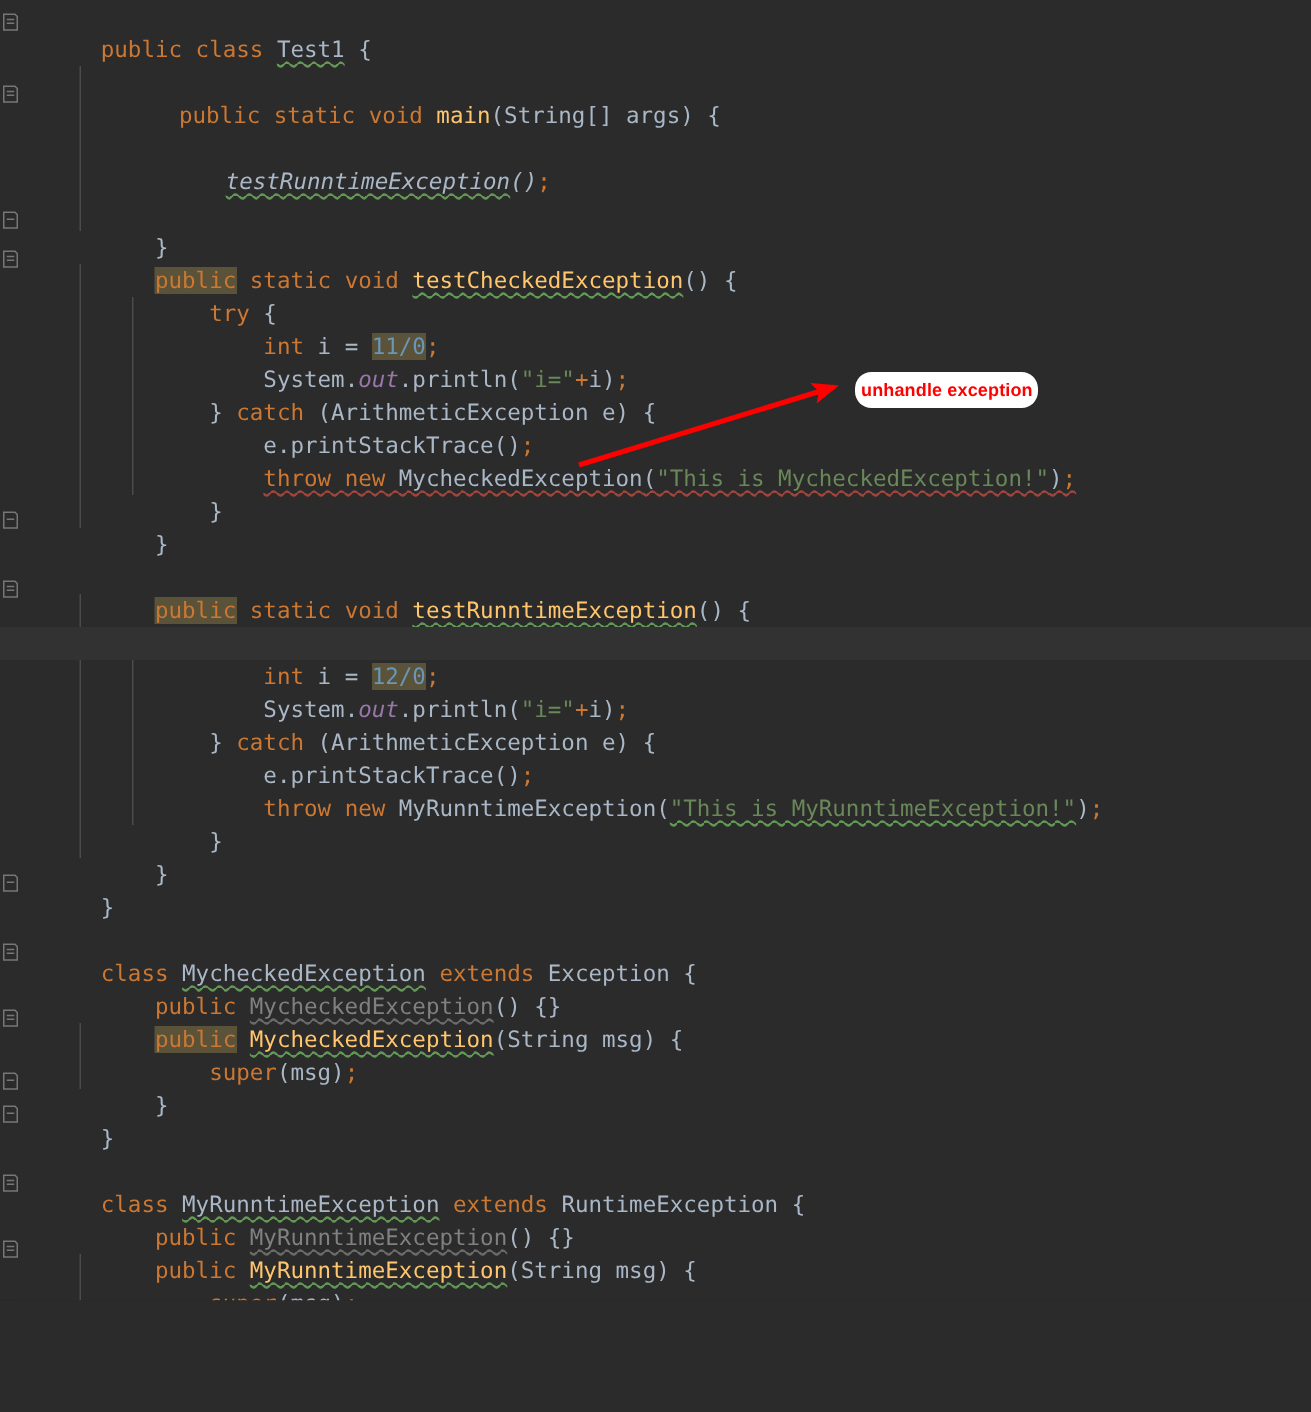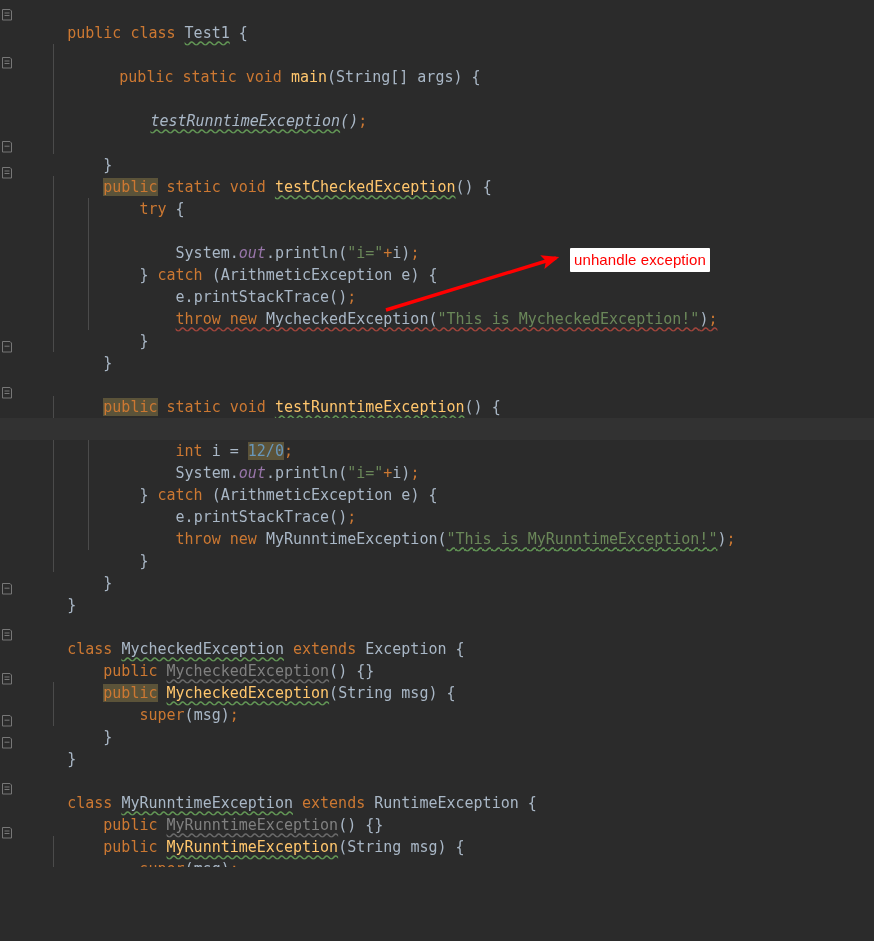--- a/index.html
+++ b/index.html
@@ -93,26 +93,26 @@
     left: 0; top: 0;
     width: 874px;
     height: 941px;
     pointer-events: none;
   }
   #annot-label {
     position: absolute;
     left: 570px;
     top: 248px;
     font-family: "Liberation Sans", sans-serif;
-    font-size: 15px;
-    font-weight: normal;
+    font-size: 12px;
+    font-weight: bold;
     color: #ff0000;
     background: #ffffff;
     padding: 1px 4px;
-    border-radius: 1px;
+    border-radius: 11px;
     letter-spacing: 0.1px;
     text-shadow:
        1px  0 #ffffff, -1px  0 #ffffff,
        0  1px #ffffff,  0 -1px #ffffff,
        1px  1px #ffffff, -1px  1px #ffffff,
        1px -1px #ffffff, -1px -1px #ffffff,
        2px  0 #ffffff, -2px  0 #ffffff;
   }
 </style>
 </head>
@@ -234,20 +234,23 @@
     <div class="line" style="top:154px;">
       <span class="lt">    </span><span class="lt kw hl">public</span><span class="lt"> </span><span class="lt kw">static</span><span class="lt"> </span><span class="lt kw">void</span><span class="lt"> </span><span class="lt method sq-green">testCheckedException</span><span class="lt plain">(</span><span class="lt plain">)</span><span class="lt"> </span><span class="lt brace">{</span>
     </div>
 
     
     <div class="line" style="top:176px;">
       <span class="lt">        </span><span class="lt kw">try</span><span class="lt"> </span><span class="lt brace">{</span>
     </div>
 
     
+    <div class="line" style="top:198px;">
+      <span class="lt">            </span><span class="lt kw">int</span><span class="lt"> </span><span class="lt plain">i</span><span class="lt"> </span><span class="lt plain">=</span><span class="lt"> </span><span class="lt num hl">11/0</span><span class="lt semi">;</span>
+    </div>
 
     
     <div class="line" style="top:220px;">
       <span class="lt">            </span><span class="lt plain">System</span><span class="lt plain">.</span><span class="lt field">out</span><span class="lt plain">.</span><span class="lt plain">println</span><span class="lt plain">(</span><span class="lt str">"i="</span><span class="lt kw">+</span><span class="lt plain">i</span><span class="lt plain">)</span><span class="lt semi">;</span>
     </div>
 
     
     <div class="line" style="top:242px;">
       <span class="lt">        </span><span class="lt brace">}</span><span class="lt"> </span><span class="lt kw">catch</span><span class="lt"> </span><span class="lt plain">(</span><span class="lt plain">ArithmeticException</span><span class="lt"> </span><span class="lt plain">e</span><span class="lt plain">)</span><span class="lt"> </span><span class="lt brace">{</span>
     </div>

